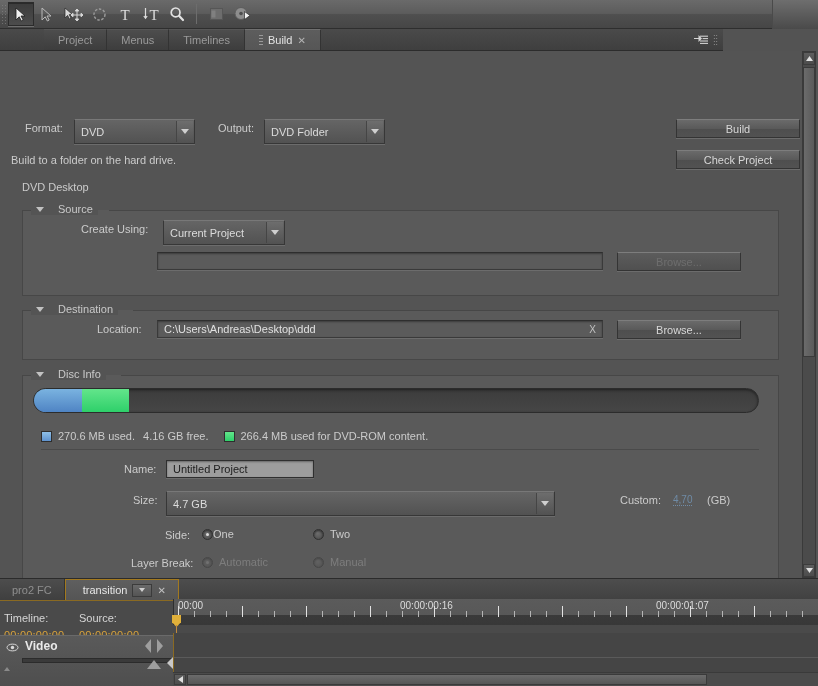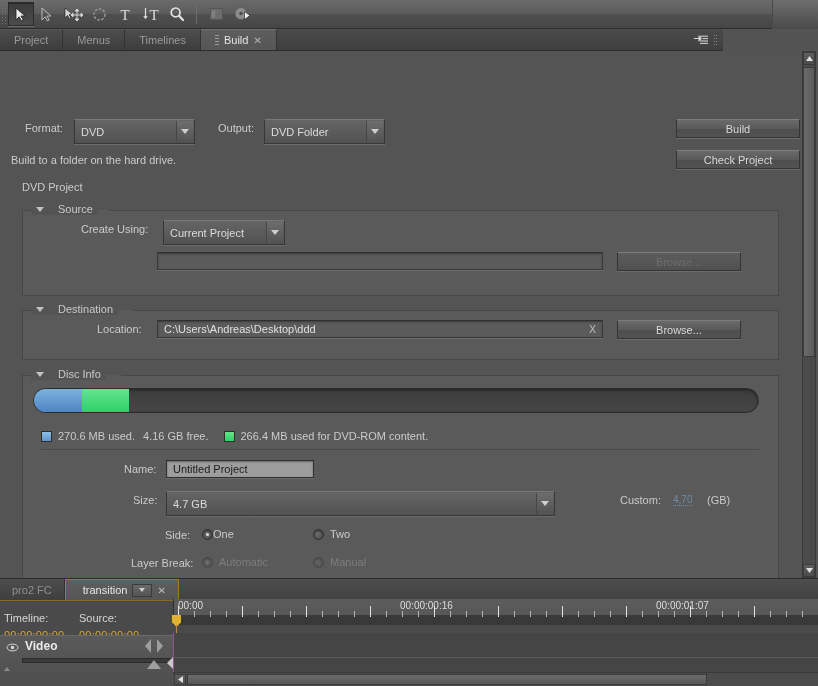--- a/index.html
+++ b/index.html
@@ -46,21 +46,21 @@
     position: absolute; right: 0; top: 0; width: 46px; height: 29px;
     background: linear-gradient(to bottom,#6e6e6e,#4a4a4a);
     border-left: 1px solid #4a4a4a;
   }
 
   
   .tabbar {
     position: absolute; left: 0; top: 29px; width: 723px; height: 22px;
     background: linear-gradient(to bottom,#4a4a4a,#3f3f3f);
     border-bottom: 1px solid #2c2c2c;
-    display: flex; align-items: flex-start;
+    display: flex; align-items: flex-start; padding-left: 44px;
   }
   .tab {
     height: 21px; padding: 0 14px;
     display: flex; align-items: center; gap: 5px;
     font-size: 11px; color: #9a9a9a;
     background: linear-gradient(to bottom,#4d4d4d,#3d3d3d);
     border-right: 1px solid #333;
     border-top: 1px solid #565656;
   }
   .tab.active {
@@ -420,21 +420,21 @@
 
     <span class="lbl" style="position:absolute;left:11px;top:103px;">Build to a folder on the hard drive.</span>
 
     <div class="btn" style="position:absolute;left:676px;top:68px;width:124px;">
       <span>Build</span>
     </div>
     <div class="btn" style="position:absolute;left:676px;top:99px;width:124px;">
       <span>Check Project</span>
     </div>
 
-    <span class="lbl" style="position:absolute;left:22px;top:130px;">DVD Project</span>
+    <span class="lbl" style="position:absolute;left:22px;top:130px;">DVD Desktop</span>
 
     <div class="group" style="left:22px;top:159px;width:757px;height:86px;">
       <div class="grouphdr-line" style="left:0;width:8px;"></div>
       <div class="grouphdr-line" style="left:86px;right:0;"></div>
       <div class="grouphdr">
         <span class="tri"></span>
         <span>Source</span>
       </div>
     </div>
     <span class="lbl" style="position:absolute;left:81px;top:172px;">Create Using:</span>

